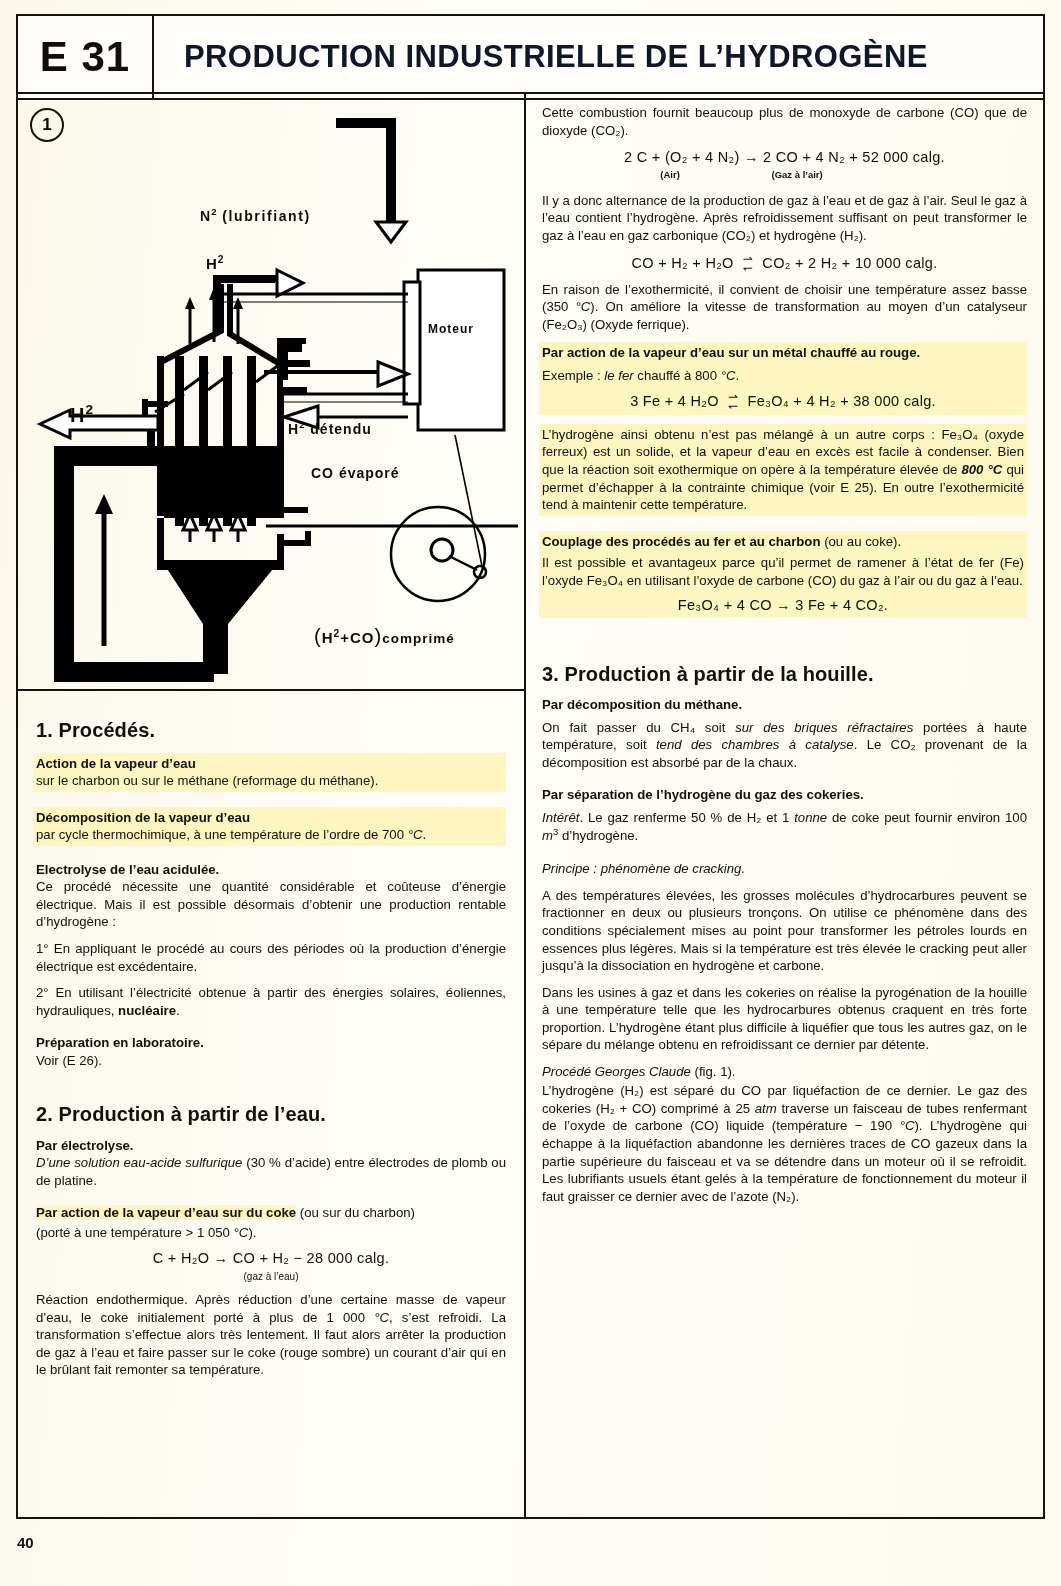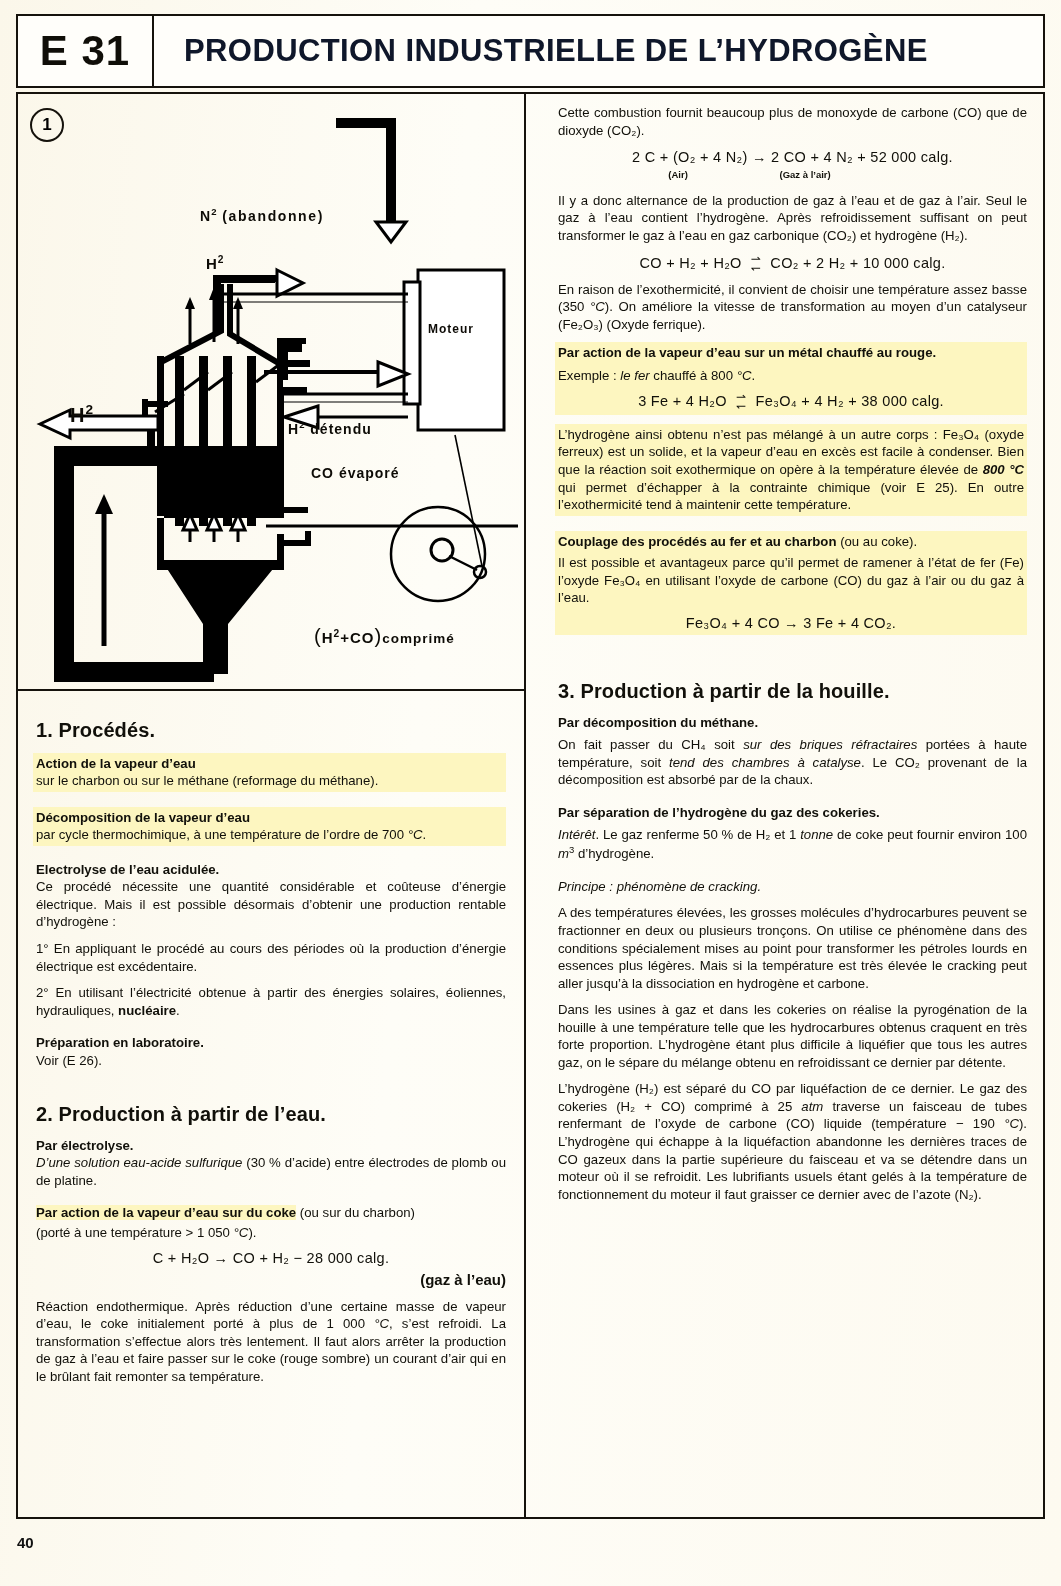--- a/index.html
+++ b/index.html
@@ -18,21 +18,21 @@
     position: absolute;
     left: 0; top: 0;
     width: 1061px; height: 1586px;
     background: linear-gradient(95deg,#fbf7ea 0%, #fefdf7 40%, #fdfaf0 100%);
   }
 
   
   .header {
     position: absolute;
     left: 16px; top: 14px;
-    width: 1029px; height: 74px;
+    width: 1029px; height: 86px;
     border: 2px solid #15120c;
     display: flex;
     background: #fffefa;
   }
   .header-code {
     width: 136px;
     border-right: 2px solid #15120c;
     display: flex; align-items: center; justify-content: center;
     font-size: 42px; font-weight: bold; letter-spacing: 1px;
     color: #100e08;
@@ -57,21 +57,21 @@
     display: flex;
   }
   .col-left {
     width: 508px;
     position: relative;
     border-right: 2px solid #15120c;
   }
   .col-right {
     flex: 1;
     position: relative;
-    padding: 10px 16px 0 32px;
+    padding: 10px 16px 0 16px;
     border-radius: 26px;
   }
 
   
   .figbox {
     position: relative;
     height: 597px;
     border-bottom: 2px solid #15120c;
     overflow: hidden;
   }
@@ -129,24 +129,24 @@
     margin: 0 0 9px -3px;
   }
   .eq {
     text-align: center;
     font-size: 14.5px;
     margin: 7px 0 2px 0;
     letter-spacing: 0.3px;
   }
   .eqsup { font-size: 0.72em; vertical-align: super; }
   .eqnote {
-    text-align: right;
-    font-size: 15px;
+    text-align: center;
+    font-size: 10px;
     margin: 0 0 8px 0;
-    font-weight: bold;
+    font-weight: normal;
   }
   .eqnote-inline {
     display: inline-block;
     font-size: 9.5px;
     font-weight: bold;
     position: relative;
   }
   i, .it { font-style: italic; }
   b, .bd { font-weight: bold; }
   .revarrow {
@@ -288,21 +288,21 @@
             <circle cx="420" cy="460" r="47" fill="none" stroke="#000" stroke-width="2.5"></circle>
             <circle cx="424" cy="456" r="11" fill="none" stroke="#000" stroke-width="3"></circle>
             <circle cx="462" cy="478" r="6" fill="none" stroke="#000" stroke-width="2.5"></circle>
             <path d="M431 462 L459 476" stroke="#000" stroke-width="2.5" fill="none"></path>
             <path d="M464 472 L437 341" stroke="#000" stroke-width="1.6" fill="none"></path>
           </g>
         </svg>
 
         <div class="diaglabel" style="left:182px; top:112px; font-size:14px;">
           <span>N</span><span class="sup">2</span>
-          <span style="letter-spacing:1.6px;">(abandonne)</span>
+          <span style="letter-spacing:1.6px;">(lubrifiant)</span>
         </div>
 
         <div class="diaglabel" style="left:188px; top:160px; font-size:15px;">
           <span>H</span><span class="sup">2</span>
         </div>
 
         <div class="diaglabel" style="left:410px; top:228px; font-size:12px;">Moteur</div>
 
         <div class="diaglabel" style="left:52px; top:308px; font-size:20px;">
           <span>H</span><span class="sup">2</span>
@@ -427,19 +427,20 @@
       <div class="lead">Par séparation de l’hydrogène du gaz des cokeries.</div>
       <div style="height:5px;"></div>
       <p class="para"><i>Intérêt</i><span>. Le gaz renferme 50 % de H₂ et 1 </span><i>tonne</i><span> de coke peut fournir environ 100 </span><i>m</i><span class="eqsup">3</span><span> d’hydrogène.</span></p>
 
       <div class="gap-s"></div>
 
       <p class="para"><i>Principe : phénomène de cracking.</i></p>
       <p class="para">A des températures élevées, les grosses molécules d’hydrocarbures peuvent se fractionner en deux ou plusieurs tronçons. On utilise ce phénomène dans des conditions spécialement mises au point pour transformer les pétroles lourds en essences plus légères. Mais si la température est très élevée le cracking peut aller jusqu’à la dissociation en hydrogène et carbone.</p>
       <p class="para">Dans les usines à gaz et dans les cokeries on réalise la pyrogénation de la houille à une température telle que les hydrocarbures obtenus craquent en très forte proportion. L’hydrogène étant plus difficile à liquéfier que tous les autres gaz, on le sépare du mélange obtenu en refroidissant ce dernier par détente.</p>
 
+      <p class="tight"><i>Procédé Georges Claude</i><span> (fig. 1).</span></p>
       <p class="para"><span>L’hydrogène (H₂) est séparé du CO par liquéfaction de ce dernier. Le gaz des cokeries (H₂ + CO) comprimé à 25 </span><i>atm</i><span> traverse un faisceau de tubes renfermant de l’oxyde de carbone (CO) liquide (température − 190 </span><i>°C</i><span>). L’hydrogène qui échappe à la liquéfaction abandonne les dernières traces de CO gazeux dans la partie supérieure du faisceau et va se détendre dans un moteur où il se refroidit. Les lubrifiants usuels étant gelés à la température de fonctionnement du moteur il faut graisser ce dernier avec de l’azote (N₂).</span></p>
 
     </div>
   </div>
 
   <div class="pagenum">40</div>
 </div>
 
 </body></html>

